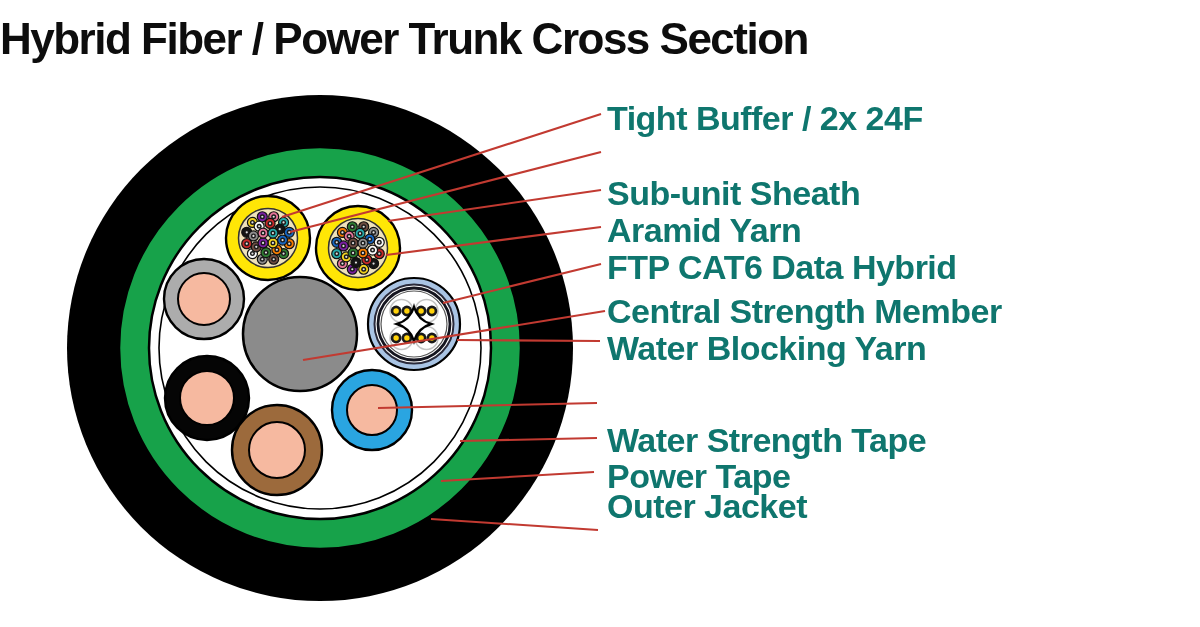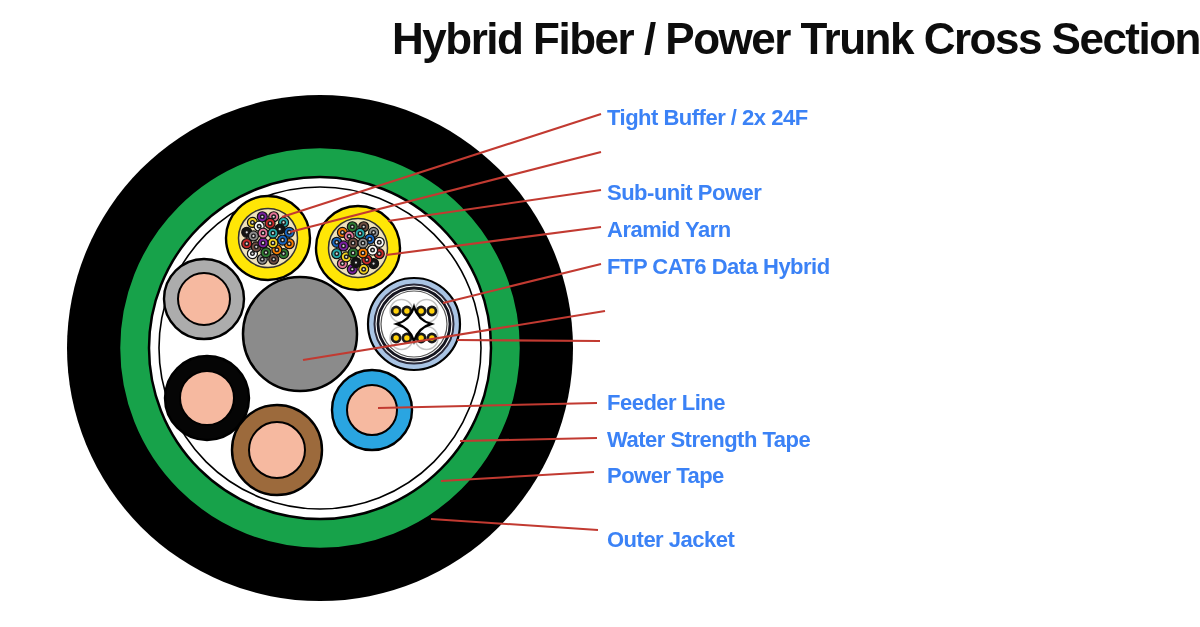--- a/index.html
+++ b/index.html
@@ -2,27 +2,27 @@
 <html><head>
 <meta charset="utf-8">
 <style>
   html,body{margin:0;padding:0;background:#ffffff;}
   .page{
     position:relative;width:1200px;height:627px;background:#ffffff;overflow:hidden;
     font-family:"Liberation Sans", sans-serif;
   }
   .title{
     position:absolute;top:14px;left:0;width:1200px;margin:0;
-    text-align:right;font-size:44px;font-weight:bold;color:#0d0d0d;
+    text-align:left;font-size:44px;font-weight:bold;color:#0d0d0d;
     letter-spacing:-1.5px;white-space:nowrap;
   }
   #diagram{position:absolute;top:0;left:0;width:1200px;height:627px;}
   .label{
     position:absolute;left:607px;height:36px;line-height:36px;
-    font-size:22px;font-weight:bold;color:#3b82f6;letter-spacing:-0.5px;
+    font-size:34px;font-weight:bold;color:#0f766e;letter-spacing:-0.5px;
     white-space:nowrap;
   }
 </style>
 </head>
 <body>
 
 <div class="page">
   <h1 class="title">Hybrid Fiber / Power Trunk Cross Section</h1>
 
   <svg id="diagram" viewBox="0 0 1200 627">
@@ -236,20 +236,21 @@
         <line x1="303" y1="360" x2="605" y2="311" stroke="#c23a31" stroke-width="2.1"></line>
         <line x1="457" y1="340" x2="600" y2="341" stroke="#c23a31" stroke-width="2.1"></line>
         <line x1="378" y1="408" x2="597" y2="403" stroke="#c23a31" stroke-width="2.1"></line>
         <line x1="460" y1="441" x2="597" y2="438" stroke="#c23a31" stroke-width="2.1"></line>
         <line x1="441" y1="481" x2="594" y2="472" stroke="#c23a31" stroke-width="2.1"></line>
         <line x1="431" y1="519" x2="598" y2="530" stroke="#c23a31" stroke-width="2.1"></line>
       </g>
     </svg>
 
   <div class="label" style="top:100px">Tight Buffer / 2x 24F</div>
-  <div class="label" style="top:175px">Sub-unit Power</div>
+  <div class="label" style="top:175px">Sub-unit Sheath</div>
   <div class="label" style="top:212px">Aramid Yarn</div>
   <div class="label" style="top:249px">FTP CAT6 Data Hybrid</div>
-  <div class="label" style="top:385px">Feeder Line</div>
+  <div class="label" style="top:293px">Central Strength Member</div>
+  <div class="label" style="top:330px">Water Blocking Yarn</div>
   <div class="label" style="top:422px">Water Strength Tape</div>
   <div class="label" style="top:458px">Power Tape</div>
-  <div class="label" style="top:522px">Outer Jacket</div>
+  <div class="label" style="top:488px">Outer Jacket</div>
 </div>
 
 </body></html>

